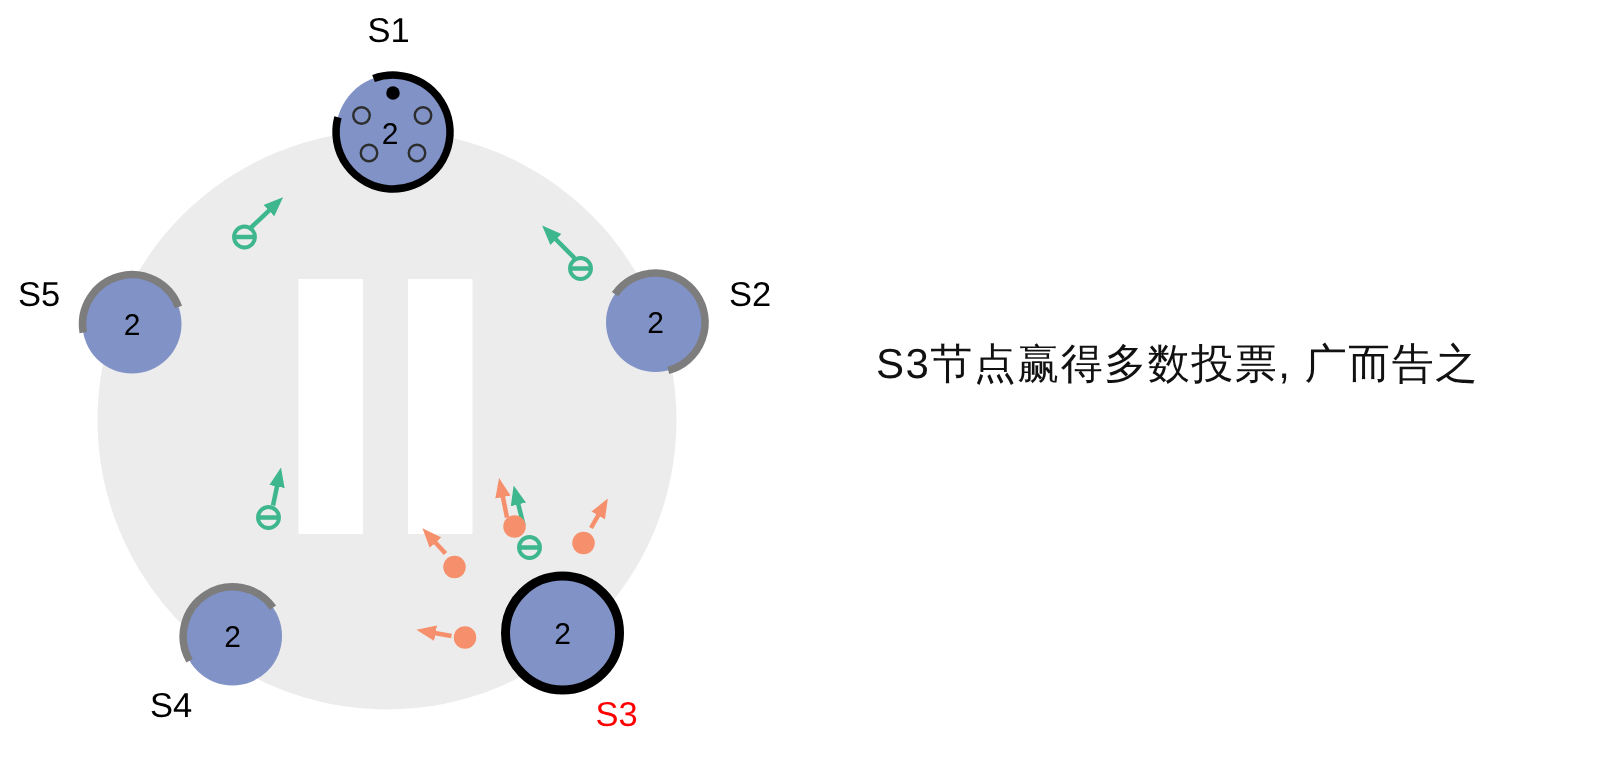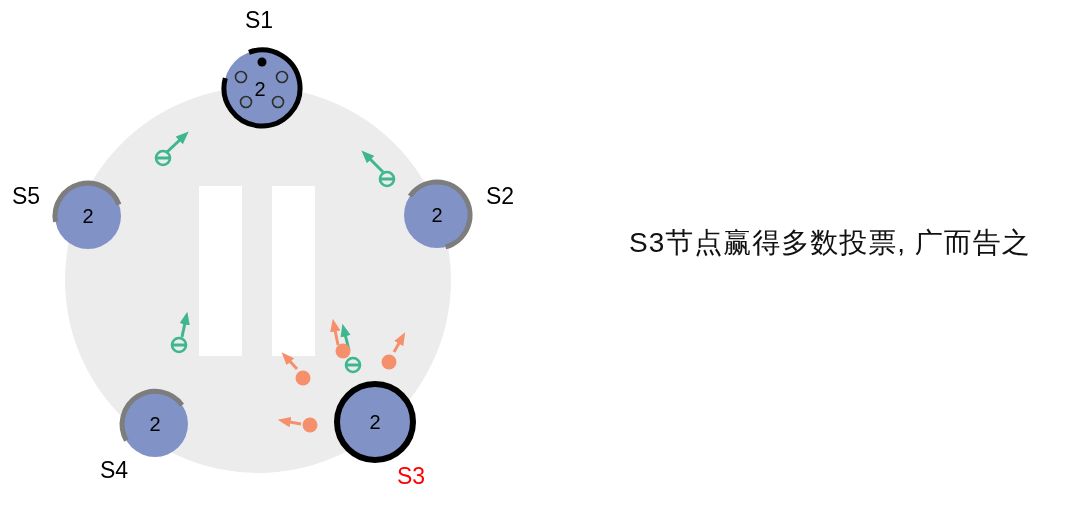--- a/index.html
+++ b/index.html
@@ -27,21 +27,21 @@
 
   .voteslot { fill: none; stroke: #2d2d2d; stroke-width: 1.6; }
   .selfvote { fill: #000000; }
 
   .term  { font-size: 20px; fill: #000000; text-anchor: middle; font-family: "Liberation Sans", sans-serif; }
   .label { font-size: 23px; fill: #000000; font-family: "Liberation Sans", sans-serif; }
   .leader-label { fill: var(--leader-label, #ff0000); }
 
   .caption {
     position: absolute;
-    left: 629px; top: 224px;
+    left: 584px; top: 224px;
     font-size: 28px;
     color: var(--text, #111111);
     white-space: nowrap;
     letter-spacing: 1px;
   }
 </style>
 </head>
 <body>
 
 <div class="screen">

